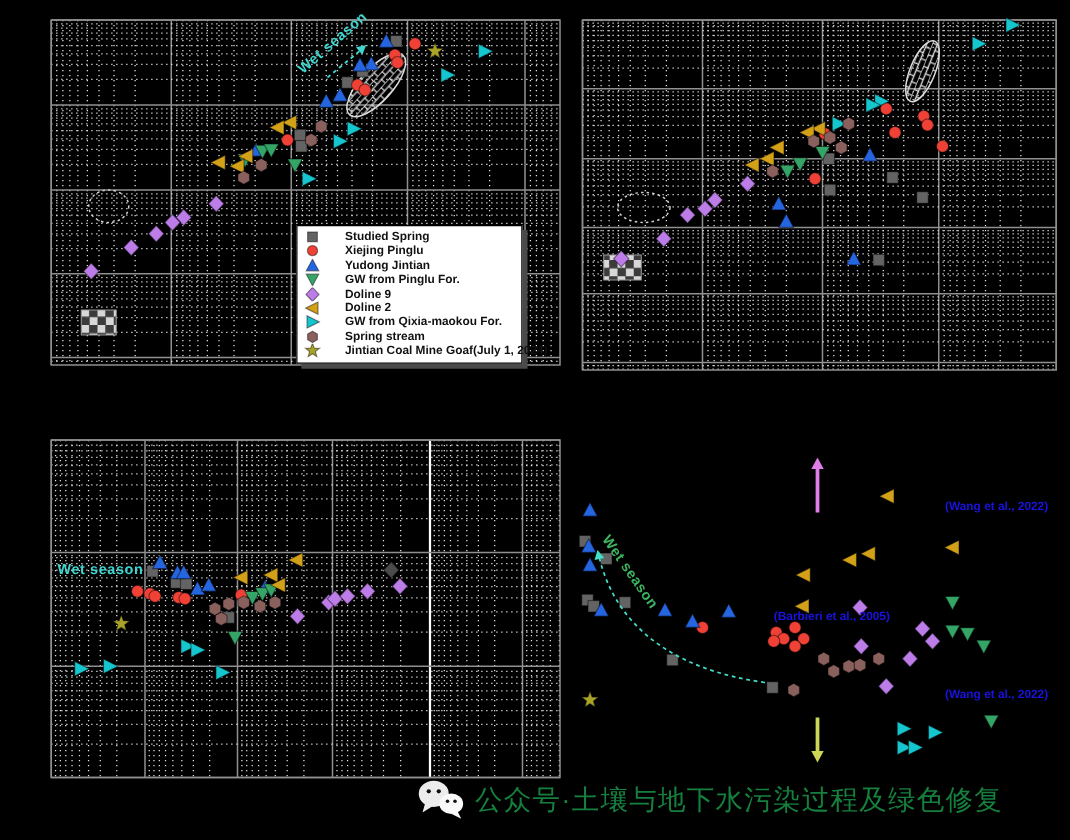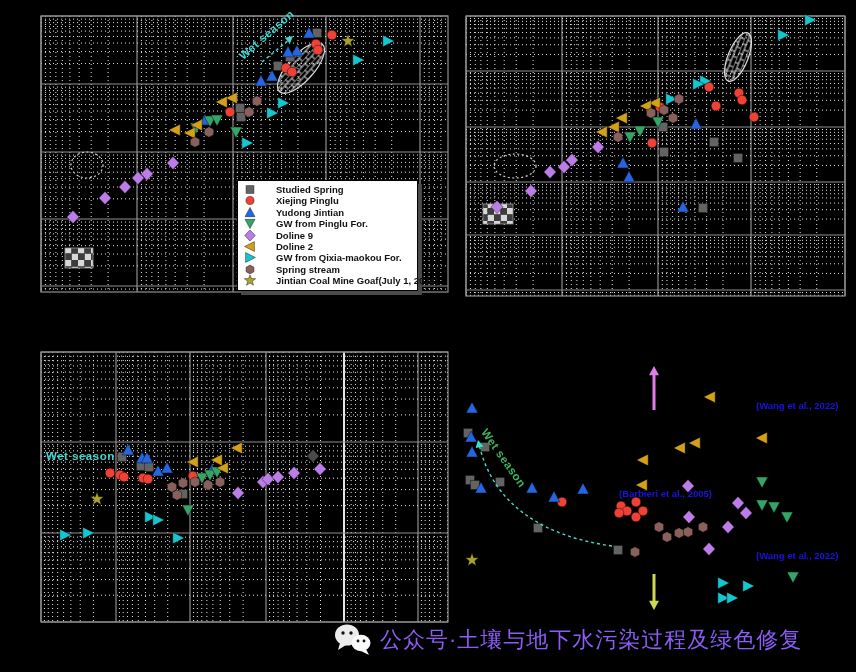--- a/index.html
+++ b/index.html
@@ -629,15 +629,15 @@
     <svg width="40" height="36" viewBox="0 0 40 36">
       <ellipse cx="14" cy="13" rx="12" ry="10.5" fill="#ececec"></ellipse>
       <polygon points="7,21 5,28 13,23" fill="#ececec"></polygon>
       <circle cx="10" cy="11" r="1.7" fill="#111"></circle>
       <circle cx="18" cy="11" r="1.7" fill="#111"></circle>
       <ellipse cx="28" cy="21" rx="9.5" ry="8.2" fill="#fafafa"></ellipse>
       <polygon points="33,27 36,33 28,29" fill="#fafafa"></polygon>
       <circle cx="25" cy="19" r="1.4" fill="#111"></circle>
       <circle cx="31" cy="19" r="1.4" fill="#111"></circle>
     </svg>
-    <span class="watermark-text" style="color: #8b5cf6;">公众号·土壤与地下水污染过程及绿色修复</span>
+    <span class="watermark-text" style="color: #15803d;">公众号·土壤与地下水污染过程及绿色修复</span>
   </div>
 </div>
 
 </body></html>

